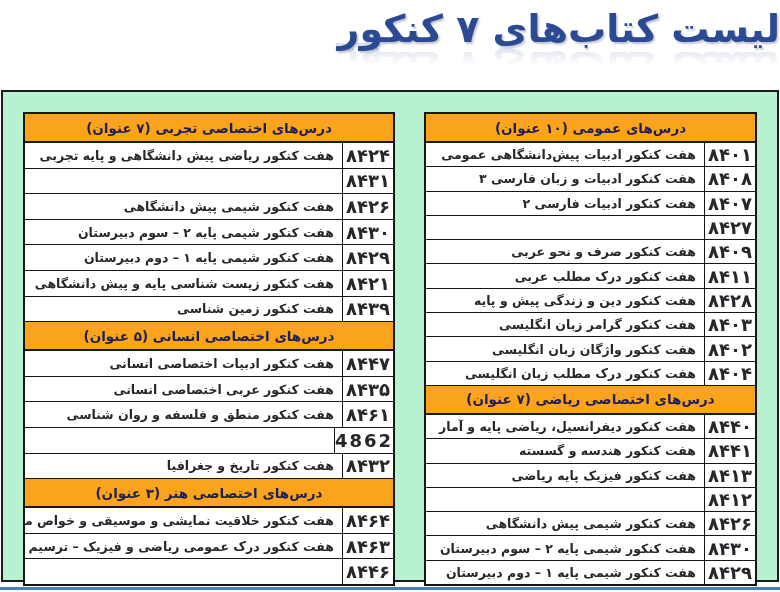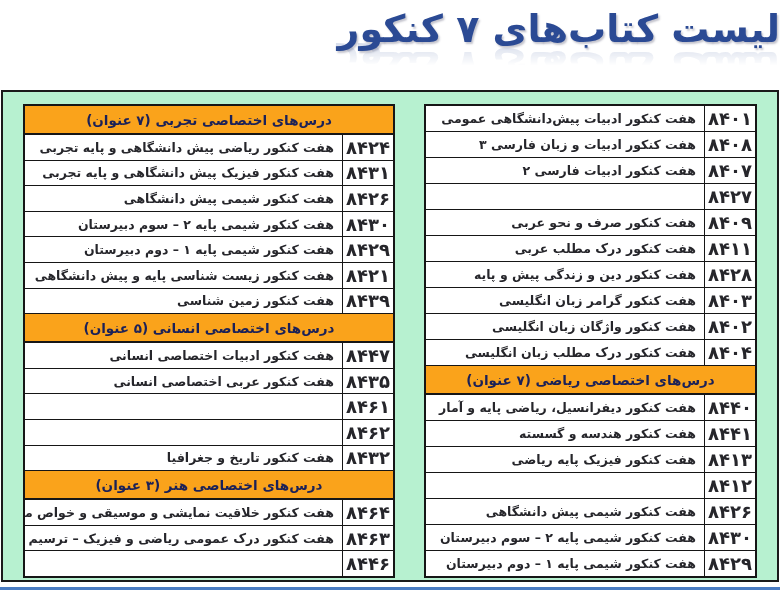--- a/index.html
+++ b/index.html
@@ -40,21 +40,21 @@
   }
 
   
   .panel {
     position: absolute;
     top: 90px; left: 1px; right: 1px;
     height: 492px;
     box-sizing: border-box;
     background: #B7F1D0;
     border: 2px solid #1A1A1A;
-    padding: 12px 20px 0 20px;
+    padding: 20px 20px 0 20px;
   }
   .columns {
     display: flex;
     flex-direction: row;
     justify-content: space-between;
     direction: ltr;
   }
 
   
   .book-table {
@@ -136,21 +136,20 @@
 
     <div class="book-table left-col">
 
       <div class="section-header">درس‌های اختصاصی تجربی (۷ عنوان)</div>
       <div class="row">
         <div class="cell-code">۸۴۲۴</div>
         <div class="cell-title">هفت کنکور ریاضی پیش دانشگاهی و پایه تجربی</div>
       </div>
       <div class="row">
         <div class="cell-code">۸۴۳۱</div>
-        <div class="cell-title">هفت کنکور فیزیک پیش دانشگاهی و پایه تجربی</div>
       </div>
       <div class="row">
         <div class="cell-code">۸۴۲۶</div>
         <div class="cell-title">هفت کنکور شیمی پیش دانشگاهی</div>
       </div>
       <div class="row">
         <div class="cell-code">۸۴۳۰</div>
         <div class="cell-title">هفت کنکور شیمی پایه ۲ – سوم دبیرستان</div>
       </div>
       <div class="row">
@@ -170,23 +169,24 @@
       <div class="row">
         <div class="cell-code">۸۴۴۷</div>
         <div class="cell-title">هفت کنکور ادبیات اختصاصی انسانی</div>
       </div>
       <div class="row">
         <div class="cell-code">۸۴۳۵</div>
         <div class="cell-title">هفت کنکور عربی اختصاصی انسانی</div>
       </div>
       <div class="row">
         <div class="cell-code">۸۴۶۱</div>
-      </div>
-      <div class="row">
-        <div class="cell-code">۸۴۶۲</div>
+        <div class="cell-title">هفت کنکور منطق و فلسفه و روان شناسی</div>
+      </div>
+      <div class="row">
+        <div class="cell-code">4862</div>
       </div>
       <div class="row">
         <div class="cell-code">۸۴۳۲</div>
         <div class="cell-title">هفت کنکور تاریخ و جغرافیا</div>
       </div>
 
       <div class="section-header">درس‌های اختصاصی هنر (۳ عنوان)</div>
       <div class="row">
         <div class="cell-code">۸۴۶۴</div>
         <div class="cell-title">هفت کنکور خلاقیت نمایشی و موسیقی و خواص مواد</div>
@@ -196,20 +196,21 @@
         <div class="cell-title">هفت کنکور درک عمومی ریاضی و فیزیک – ترسیم فنی</div>
       </div>
       <div class="row">
         <div class="cell-code">۸۴۴۶</div>
       </div>
 
     </div>
 
     <div class="book-table right-col">
 
+      <div class="section-header">درس‌های عمومی (۱۰ عنوان)</div>
       <div class="row">
         <div class="cell-code">۸۴۰۱</div>
         <div class="cell-title">هفت کنکور ادبیات پیش‌دانشگاهی عمومی</div>
       </div>
       <div class="row">
         <div class="cell-code">۸۴۰۸</div>
         <div class="cell-title">هفت کنکور ادبیات و زبان فارسی ۳</div>
       </div>
       <div class="row">
         <div class="cell-code">۸۴۰۷</div>

